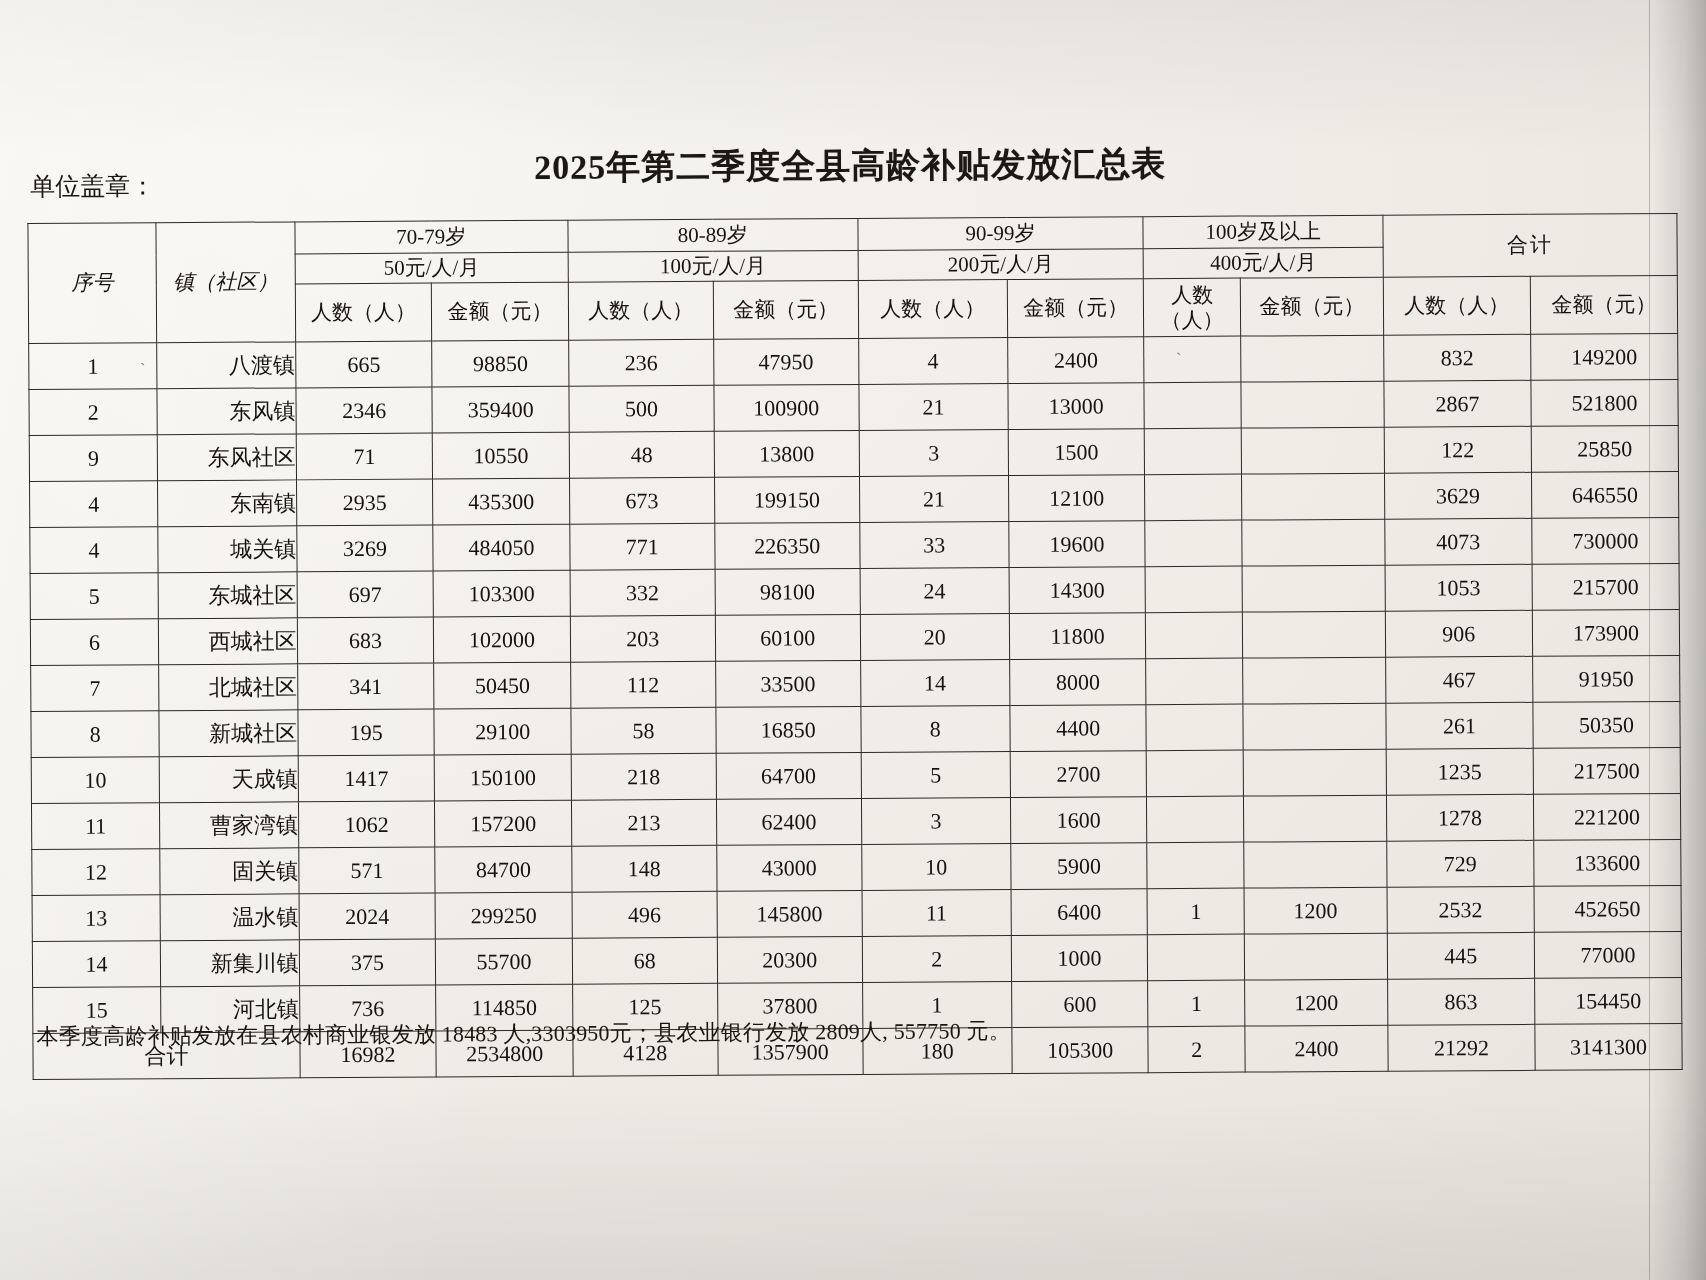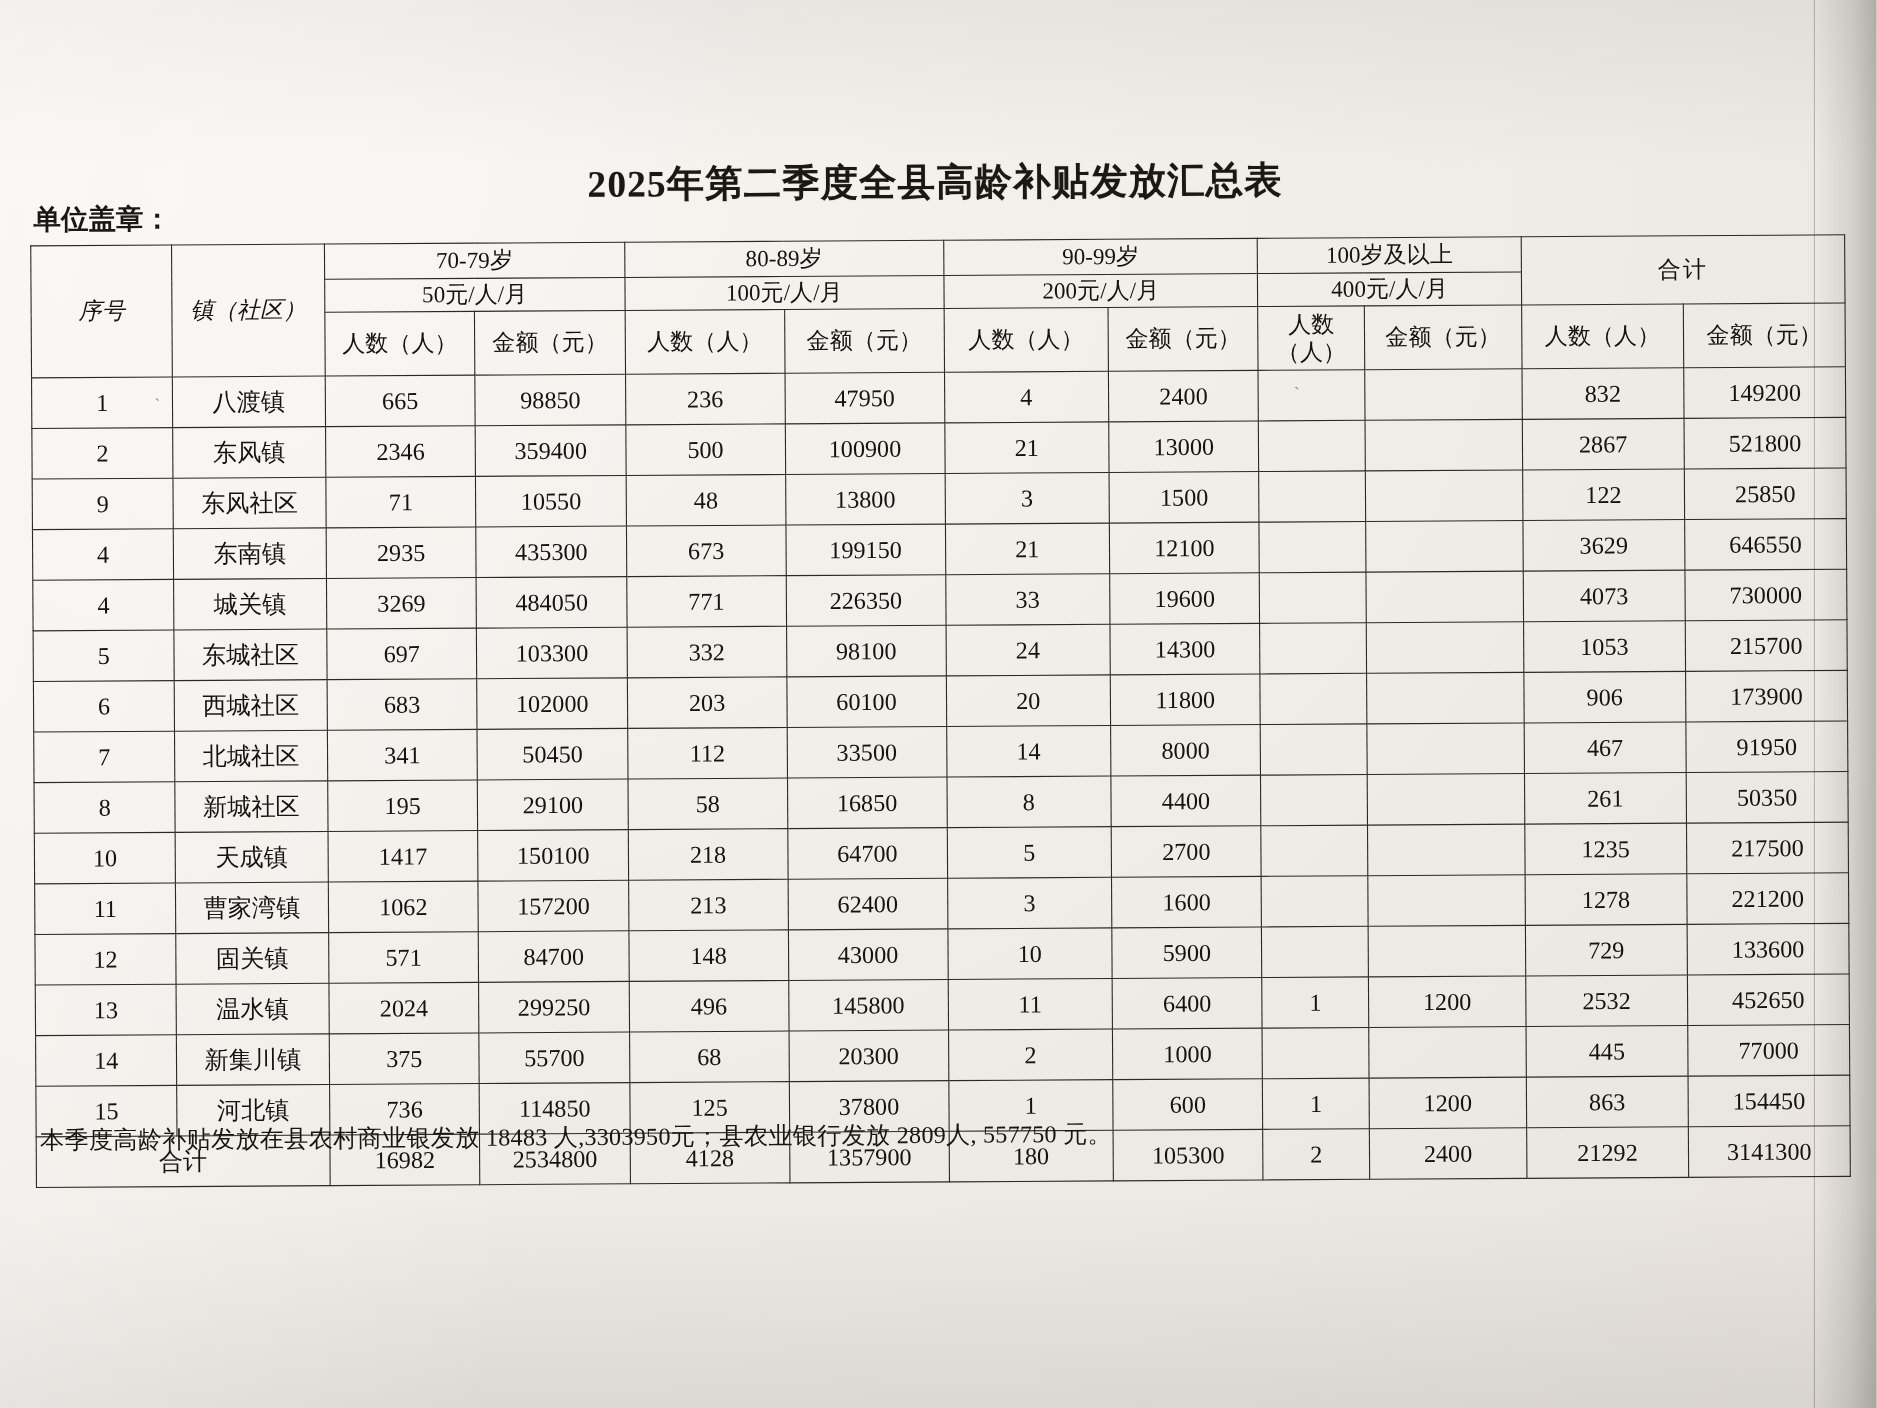--- a/index.html
+++ b/index.html
@@ -67,23 +67,23 @@
     text-align: center;
     font-size: 34px;
     font-weight: 700;
     letter-spacing: 1px;
     color: #1b1814;
     text-shadow: 0 0 1px rgba(0,0,0,0.25);
   }
   .stamp-label {
     position: absolute;
     left: 33px;
-    top: 178px;
+    top: 165px;
     font-size: 25px;
-    font-weight: 700;
+    font-weight: 400;
     color: #1b1814;
   }
 
   table.main {
     position: absolute;
     left: 30px;
     top: 218px;
     width: 1650px;
     border-collapse: collapse;
     table-layout: fixed;
@@ -115,21 +115,21 @@
   .hdr-seq {
     font-size: 22px;
     font-style: italic;
   }
   .hdr-total {
     font-size: 30px;
     font-weight: 700;
     letter-spacing: 2px;
   }
   tbody tr { height: 46px; }
-  tbody td.town { font-size: 22px; }
+  tbody td.town { font-size: 22px; text-align: right; }
   tbody td.num { font-size: 22px; }
   tr.sum td { font-size: 22px; font-weight: 400; }
   tr.sum td.sumlabel { font-size: 22px; }
 
   .footnote {
     position: absolute;
     left: 34px;
     top: 1017px;
     font-size: 22px;
     color: #19160f;

